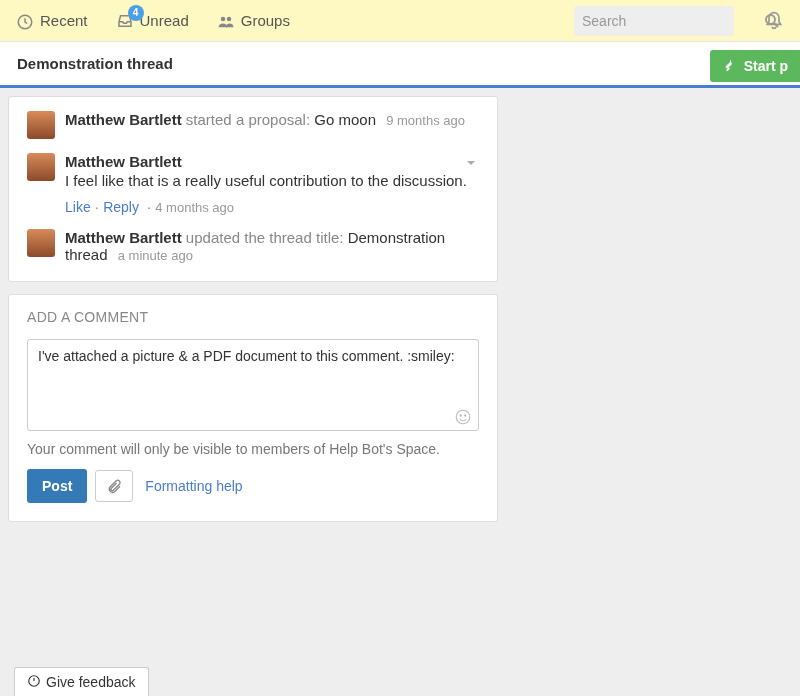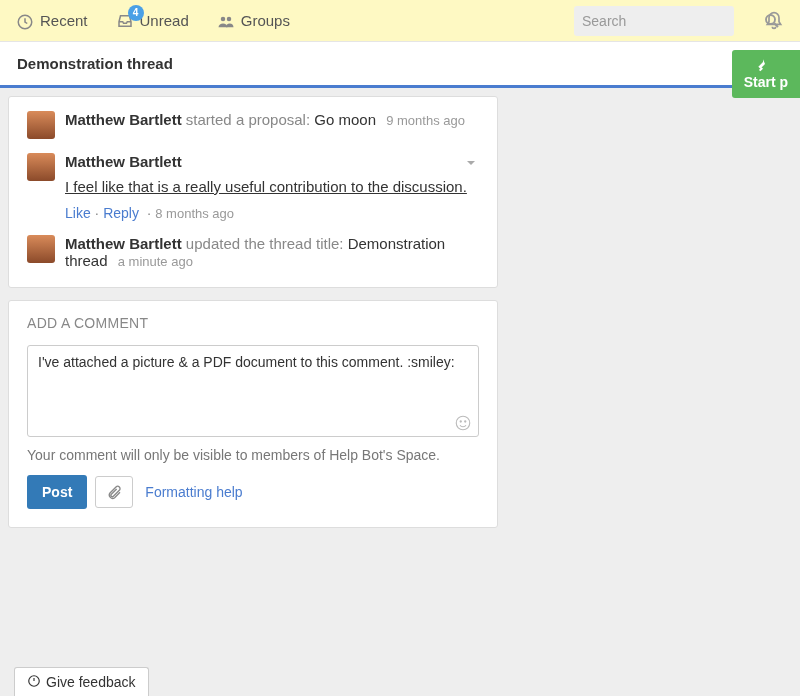--- a/index.html
+++ b/index.html
@@ -90,21 +90,20 @@
   color: #fff;
   border-radius: 3px 0 0 3px;
   padding: 8px 12px;
   font-size: 14px;
   font-weight: bold;
   display: flex;
   align-items: center;
   position: absolute;
   right: 0;
   top: 50px;
-  flex-direction: column;
 }
 .main-col {
   width: 490px;
   margin: 8px 0 0 8px;
 }
 .card {
   background: #fff;
   border: 1px solid #ddd;
   border-radius: 3px;
   margin-bottom: 12px;
@@ -119,21 +118,21 @@
   height: 28px;
   border-radius: 3px;
   background: linear-gradient(#d98b5a, #8b4a2a);
   flex-shrink: 0;
   margin-right: 10px;
 }
 .item-body { flex: 1; font-size: 15px; color: #333; }
 .author { font-weight: bold; }
 .action-text { color: #888; }
 .meta { color: #999; font-size: 13px; margin-left: 6px; }
-.comment-body { margin-top: 6px; line-height: 1.4; text-decoration: underline; }
+.comment-body { line-height: 1.4; }
 .comment-actions { margin-top: 8px; font-size: 14px; }
 .link { color: #4a7ccf; cursor: pointer; }
 .chevron {
   float: right;
   color: #aaa;
   width: 16px;
   height: 16px;
 }
 .add-comment {
   padding: 14px 18px 18px;
@@ -302,21 +301,21 @@
                 <path d="M6 9l6 6 6-6z"></path>
               </svg>
           </span>
         </div>
         <div class="comment-body">I feel like that is a really useful contribution to the discussion.</div>
         <div class="comment-actions">
           <span class="link">Like</span>
           <span style="color:#888"> · </span>
           <span class="link">Reply</span>
           <span style="color:#888"> &nbsp;· </span>
-          <span class="meta" style="margin-left:0">8 months ago</span>
+          <span class="meta" style="margin-left:0">4 months ago</span>
         </div>
       </div>
     </div>
 
     <div class="item" style="margin-bottom:0">
       <div class="avatar"></div>
       <div class="item-body">
         <span class="author">Matthew Bartlett</span>
         <span class="action-text">updated the thread title:</span>
         <span>Demonstration thread</span>

